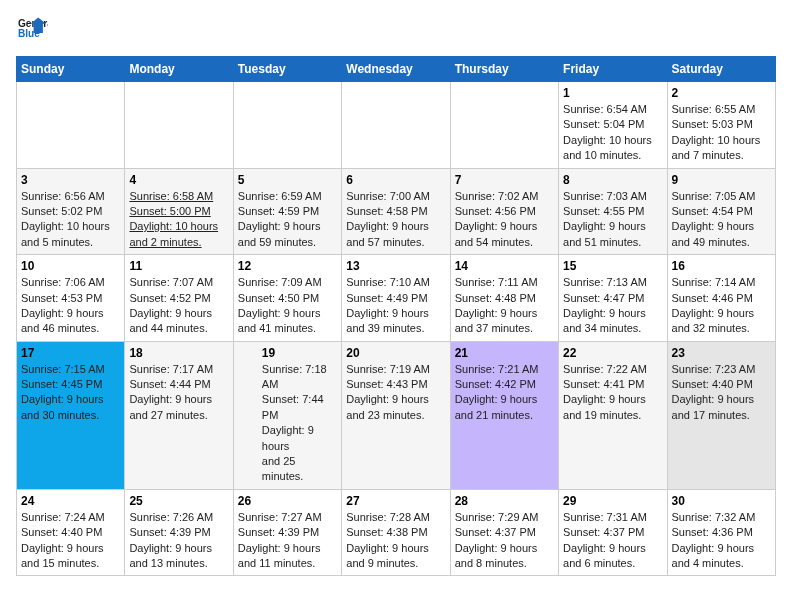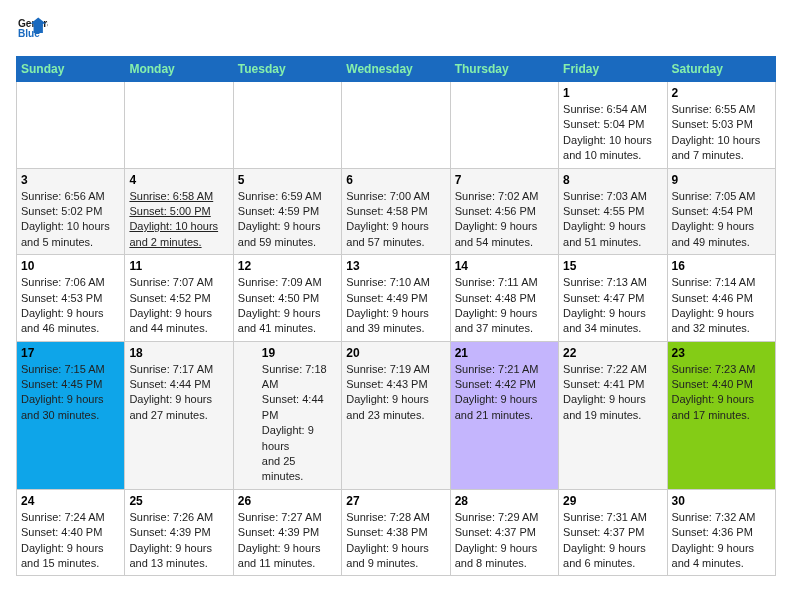--- a/index.html
+++ b/index.html
@@ -37,21 +37,21 @@
       font-size: 15px;
       color: #333;
     }
     .calendar {
       width: 100%;
       border-collapse: collapse;
       font-size: 10.5px;
     }
     .calendar th {
       background: #1a6abf;
-      color: #86efac;
+      color: #ffffff;
       padding: 5px 4px;
       text-align: left;
       font-size: 12px;
       font-weight: bold;
       border: 1px solid #1a6abf;
     }
     .calendar td {
       border: 1px solid #ccc;
       vertical-align: top;
       padding: 4px;
@@ -245,21 +245,21 @@
         <td style="background: rgb(245, 245, 245);">
           <span class="day-number">18</span>
           <div class="day-info" style="white-space: pre-line;">Sunrise: 7:17 AM
 Sunset: 4:44 PM
 Daylight: 9 hours
 and 27 minutes.</div>
         </td>
         <td style="background: rgb(245, 245, 245); padding-left: 28px;">
           <span class="day-number">19</span>
           <div class="day-info" style="white-space: pre-line;">Sunrise: 7:18 AM
-Sunset: 4:44 PM
+Sunset: 7:44 PM
 Daylight: 9 hours
 and 25 minutes.</div>
         </td>
         <td style="background: rgb(245, 245, 245);">
           <span class="day-number">20</span>
           <div class="day-info" style="white-space: pre-line;">Sunrise: 7:19 AM
 Sunset: 4:43 PM
 Daylight: 9 hours
 and 23 minutes.</div>
         </td>
@@ -270,21 +270,21 @@
 Daylight: 9 hours
 and 21 minutes.</div>
         </td>
         <td style="background: rgb(245, 245, 245);">
           <span class="day-number">22</span>
           <div class="day-info" style="white-space: pre-line;">Sunrise: 7:22 AM
 Sunset: 4:41 PM
 Daylight: 9 hours
 and 19 minutes.</div>
         </td>
-        <td style="background: #84cc16;">
+        <td style="background: #e5e5e5;">
           <span class="day-number">23</span>
           <div class="day-info" style="white-space: pre-line;">Sunrise: 7:23 AM
 Sunset: 4:40 PM
 Daylight: 9 hours
 and 17 minutes.</div>
         </td>
       </tr>
       <tr>
         <td>
           <span class="day-number">24</span>

